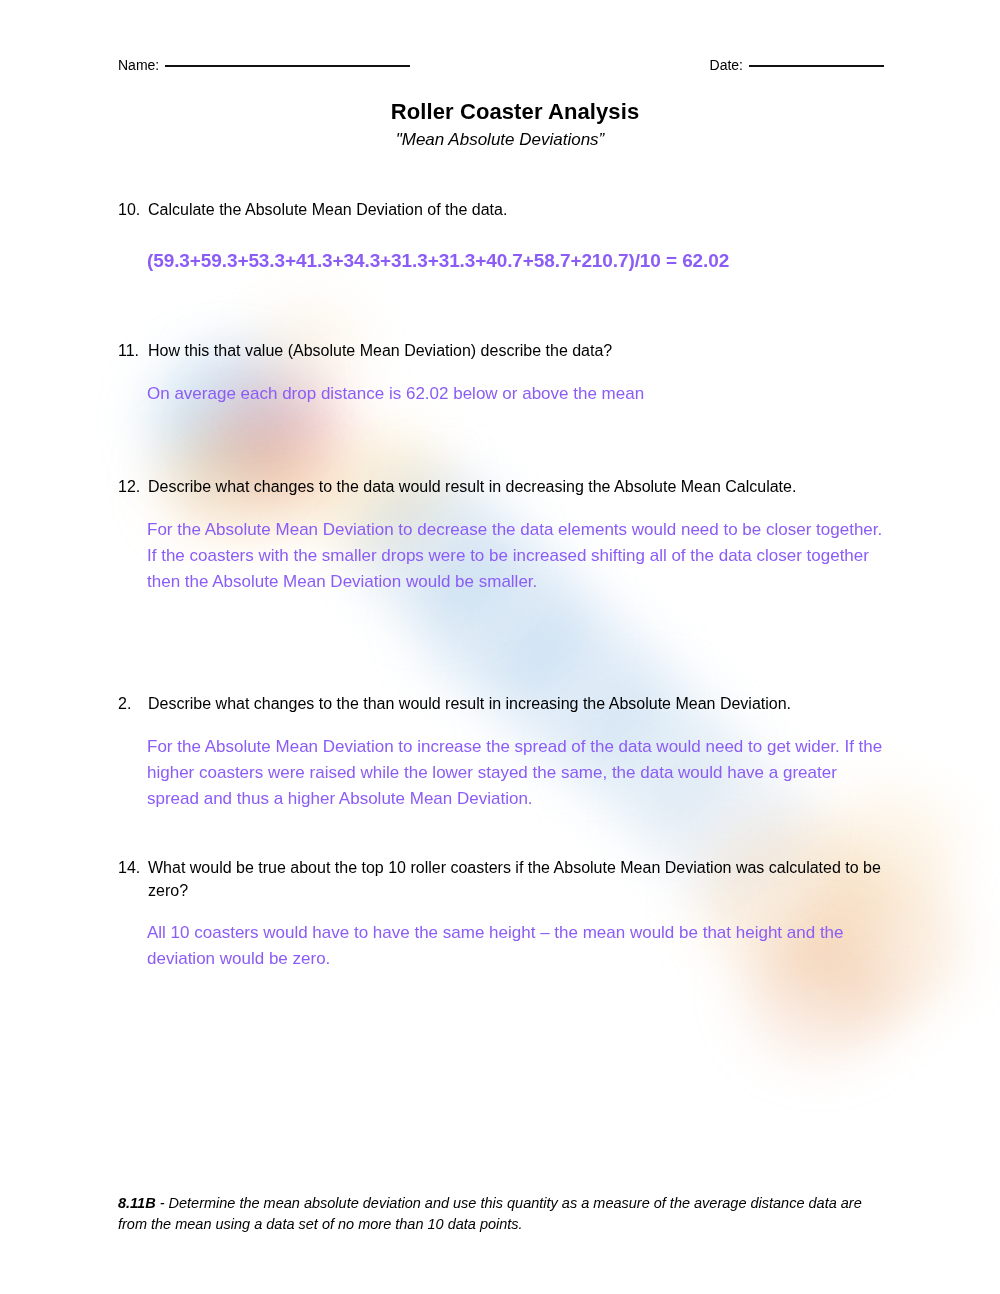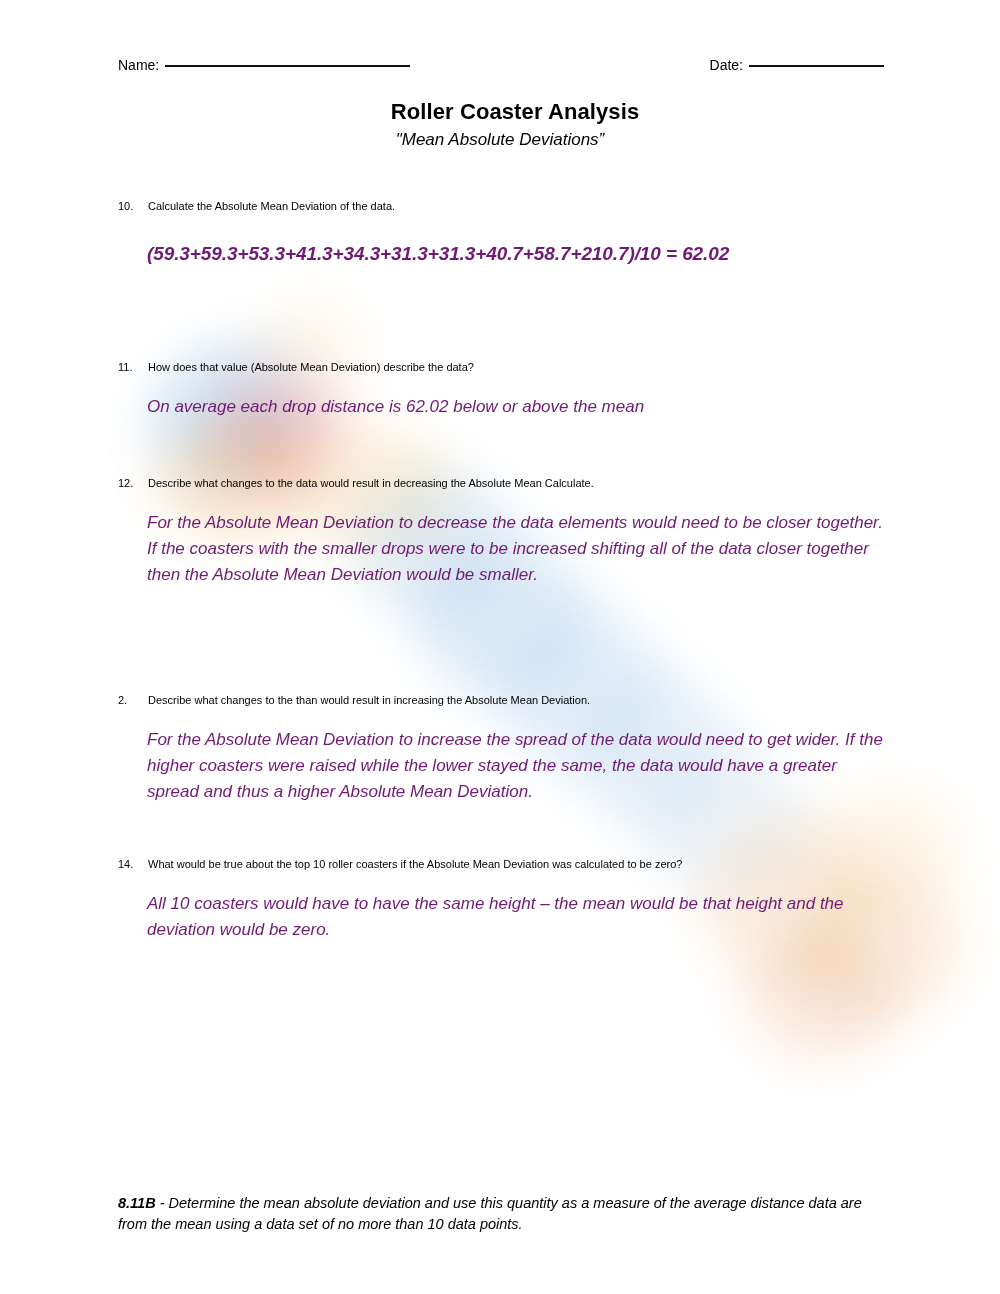--- a/index.html
+++ b/index.html
@@ -86,50 +86,49 @@
 
   
   .qblock {
     position: absolute;
     left: 118px;
     width: 768px;
   }
   .question {
     display: flex;
     align-items: flex-start;
-    font-size: 11px;
+    font-size: 16px;
     line-height: 1.42;
   }
   .q-num {
     width: 30px;
     flex: 0 0 30px;
     text-align: left;
   }
   .q-text {
     flex: 1 1 auto;
   }
   .answer {
-    color: #701a75;
+    color: #8b5cf6;
     font-size: 17px;
     line-height: 1.53;
     margin-left: 29px;
     margin-top: 18px;
-    font-style: italic;
   }
   .answer.formula {
     font-weight: bold;
     font-size: 19px;
     margin-top: 24px;
     white-space: nowrap;
     letter-spacing: -0.1px;
   }
 
   
   #q10 { top: 199px; }
-  #q11 { top: 360px; }
+  #q11 { top: 340px; }
   #q12 { top: 476px; }
   #q13 { top: 693px; }
   #q14 { top: 857px; }
 
   
   .footer-standard {
     position: absolute;
     left: 118px;
     top: 1193px;
     width: 760px;
@@ -182,21 +181,21 @@
     <div class="question">
       <span class="q-num">10.</span>
       <span class="q-text">Calculate the Absolute Mean Deviation of the data.</span>
     </div>
     <div class="answer formula">(59.3+59.3+53.3+41.3+34.3+31.3+31.3+40.7+58.7+210.7)/10 = 62.02</div>
   </div>
 
   <div class="qblock" id="q11">
     <div class="question">
       <span class="q-num">11.</span>
-      <span class="q-text">How does that value (Absolute Mean Deviation) describe the data?</span>
+      <span class="q-text">How this that value (Absolute Mean Deviation) describe the data?</span>
     </div>
     <div class="answer">On average each drop distance is 62.02 below or above the mean</div>
   </div>
 
   <div class="qblock" id="q12">
     <div class="question">
       <span class="q-num">12.</span>
       <span class="q-text">Describe what changes to the data would result in decreasing the Absolute Mean Calculate.</span>
     </div>
     <div class="answer">For the Absolute Mean Deviation to decrease the data elements would need to be closer together.  If the coasters with the smaller drops were to be increased shifting all of the data closer together then the Absolute Mean Deviation would be smaller.</div>

